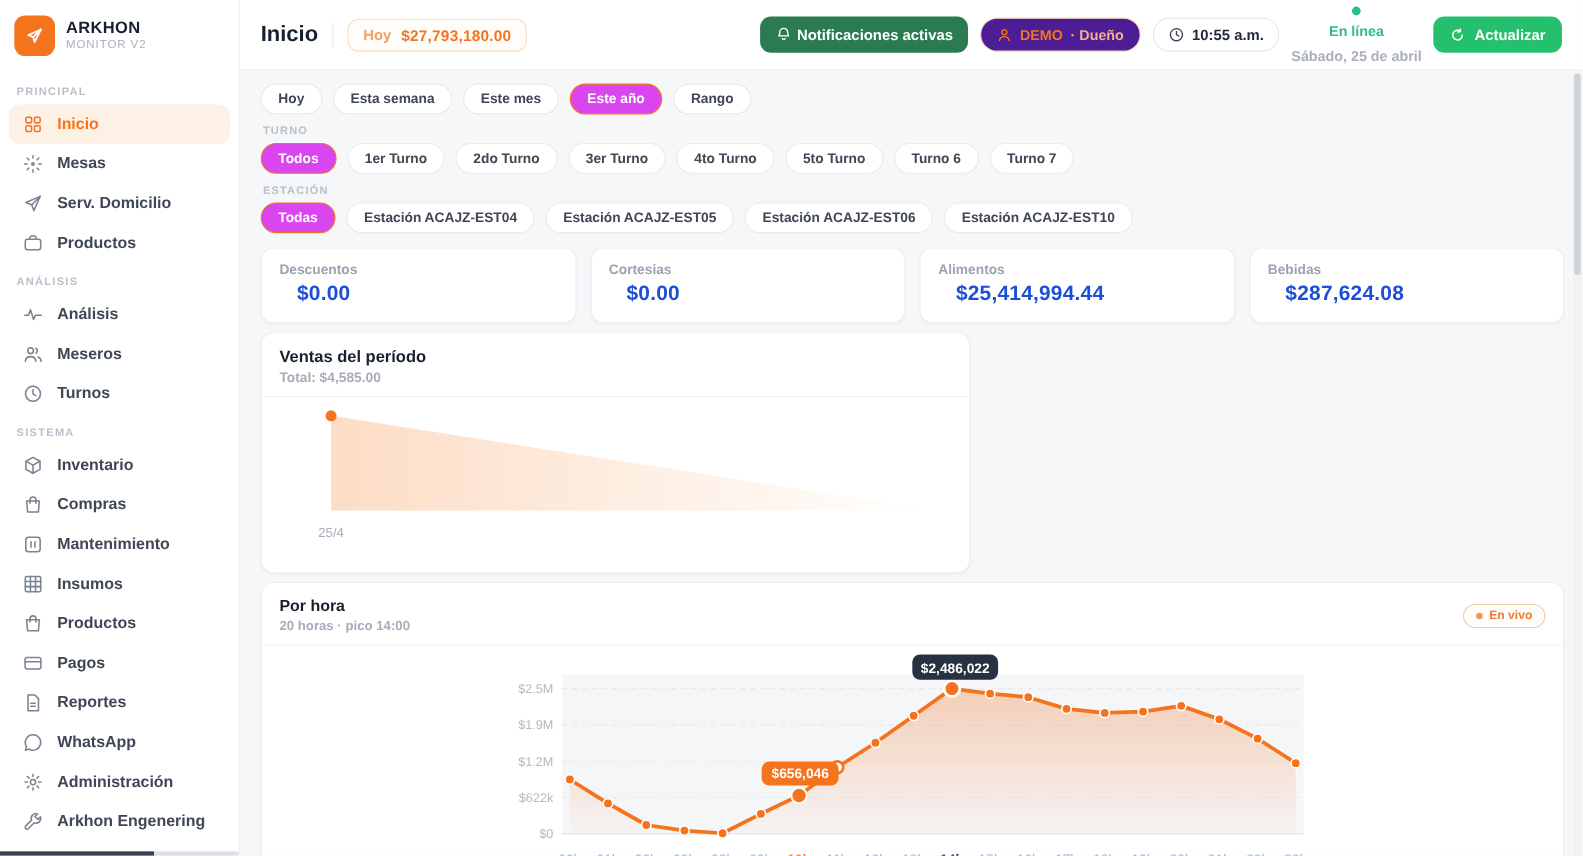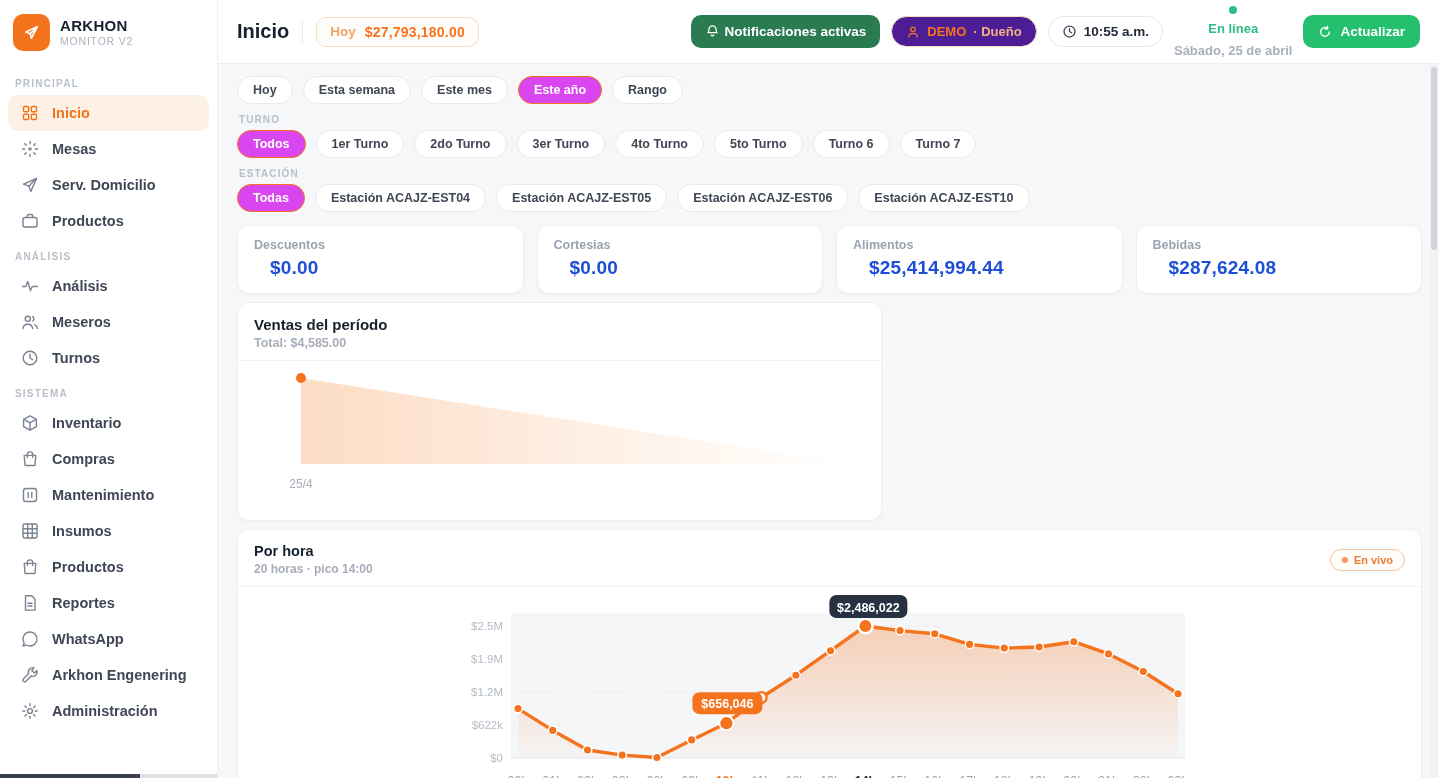--- a/index.html
+++ b/index.html
@@ -202,50 +202,59 @@
             <svg viewBox="0 0 18 18" width="18" height="18" fill="none" stroke="currentColor" stroke-width="1.4" stroke-linecap="round" stroke-linejoin="round">
               <path d="M3.2 5.4h11.6l-.9 10.1H4.1z"></path>
               <path d="M6.3 7.4V4.6a2.7 2.7 0 0 1 5.4 0v2.8"></path>
             </svg>
           </span>
           <span class="nav-text">Productos</span>
         </div>
         <div class="nav-item">
           <span class="nav-icon">
             <svg viewBox="0 0 18 18" width="18" height="18" fill="none" stroke="currentColor" stroke-width="1.4" stroke-linecap="round" stroke-linejoin="round">
+              <rect x="1.8" y="3.8" width="14.4" height="10.4" rx="2"></rect>
+              <path d="M1.8 7.6h14.4"></path>
+            </svg>
+          </span>
+          <span class="nav-text">Pagos</span>
+        </div>
+        <div class="nav-item">
+          <span class="nav-icon">
+            <svg viewBox="0 0 18 18" width="18" height="18" fill="none" stroke="currentColor" stroke-width="1.4" stroke-linecap="round" stroke-linejoin="round">
               <path d="M4.5 1.8h6.2l3.3 3.3v11H4.5z"></path>
               <path d="M7 9.3h4M7 12h4"></path>
             </svg>
           </span>
           <span class="nav-text">Reportes</span>
         </div>
         <div class="nav-item">
           <span class="nav-icon">
             <svg viewBox="0 0 18 18" width="18" height="18" fill="none" stroke="currentColor" stroke-width="1.4" stroke-linecap="round" stroke-linejoin="round">
               <path d="M9 2a7 7 0 0 0-5.9 10.7L2 16l3.4-1A7 7 0 1 0 9 2z"></path>
             </svg>
           </span>
           <span class="nav-text">WhatsApp</span>
         </div>
         <div class="nav-item">
           <span class="nav-icon">
             <svg viewBox="0 0 18 18" width="18" height="18" fill="none" stroke="currentColor" stroke-width="1.4" stroke-linecap="round" stroke-linejoin="round">
-              <path d="M15.8 4.6a4.3 4.3 0 0 1-5.7 5.4l-5.4 5.4a1.7 1.7 0 0 1-2.4-2.4l5.4-5.4a4.3 4.3 0 0 1 5.4-5.7L10.7 4.3l2.7 2.7 2.4-2.4z"></path>
-            </svg>
-          </span>
-          <span class="nav-text">Arkhon Engenering</span>
-        </div>
-        <div class="nav-item">
-          <span class="nav-icon">
-            <svg viewBox="0 0 18 18" width="18" height="18" fill="none" stroke="currentColor" stroke-width="1.4" stroke-linecap="round" stroke-linejoin="round">
               <circle cx="9" cy="9" r="2.4"></circle>
               <path d="M9 1.8v2.1M9 14.1v2.1M1.8 9h2.1M14.1 9h2.1M3.9 3.9l1.5 1.5M12.6 12.6l1.5 1.5M14.1 3.9l-1.5 1.5M5.4 12.6l-1.5 1.5"></path>
             </svg>
           </span>
           <span class="nav-text">Administración</span>
+        </div>
+        <div class="nav-item">
+          <span class="nav-icon">
+            <svg viewBox="0 0 18 18" width="18" height="18" fill="none" stroke="currentColor" stroke-width="1.4" stroke-linecap="round" stroke-linejoin="round">
+              <path d="M15.8 4.6a4.3 4.3 0 0 1-5.7 5.4l-5.4 5.4a1.7 1.7 0 0 1-2.4-2.4l5.4-5.4a4.3 4.3 0 0 1 5.4-5.7L10.7 4.3l2.7 2.7 2.4-2.4z"></path>
+            </svg>
+          </span>
+          <span class="nav-text">Arkhon Engenering</span>
         </div>
       </nav>
     <div class="sidebar-hscroll">
       <div class="hthumb"></div>
     </div>
   </aside>
 
   <div class="main">
 
     <header class="header">

